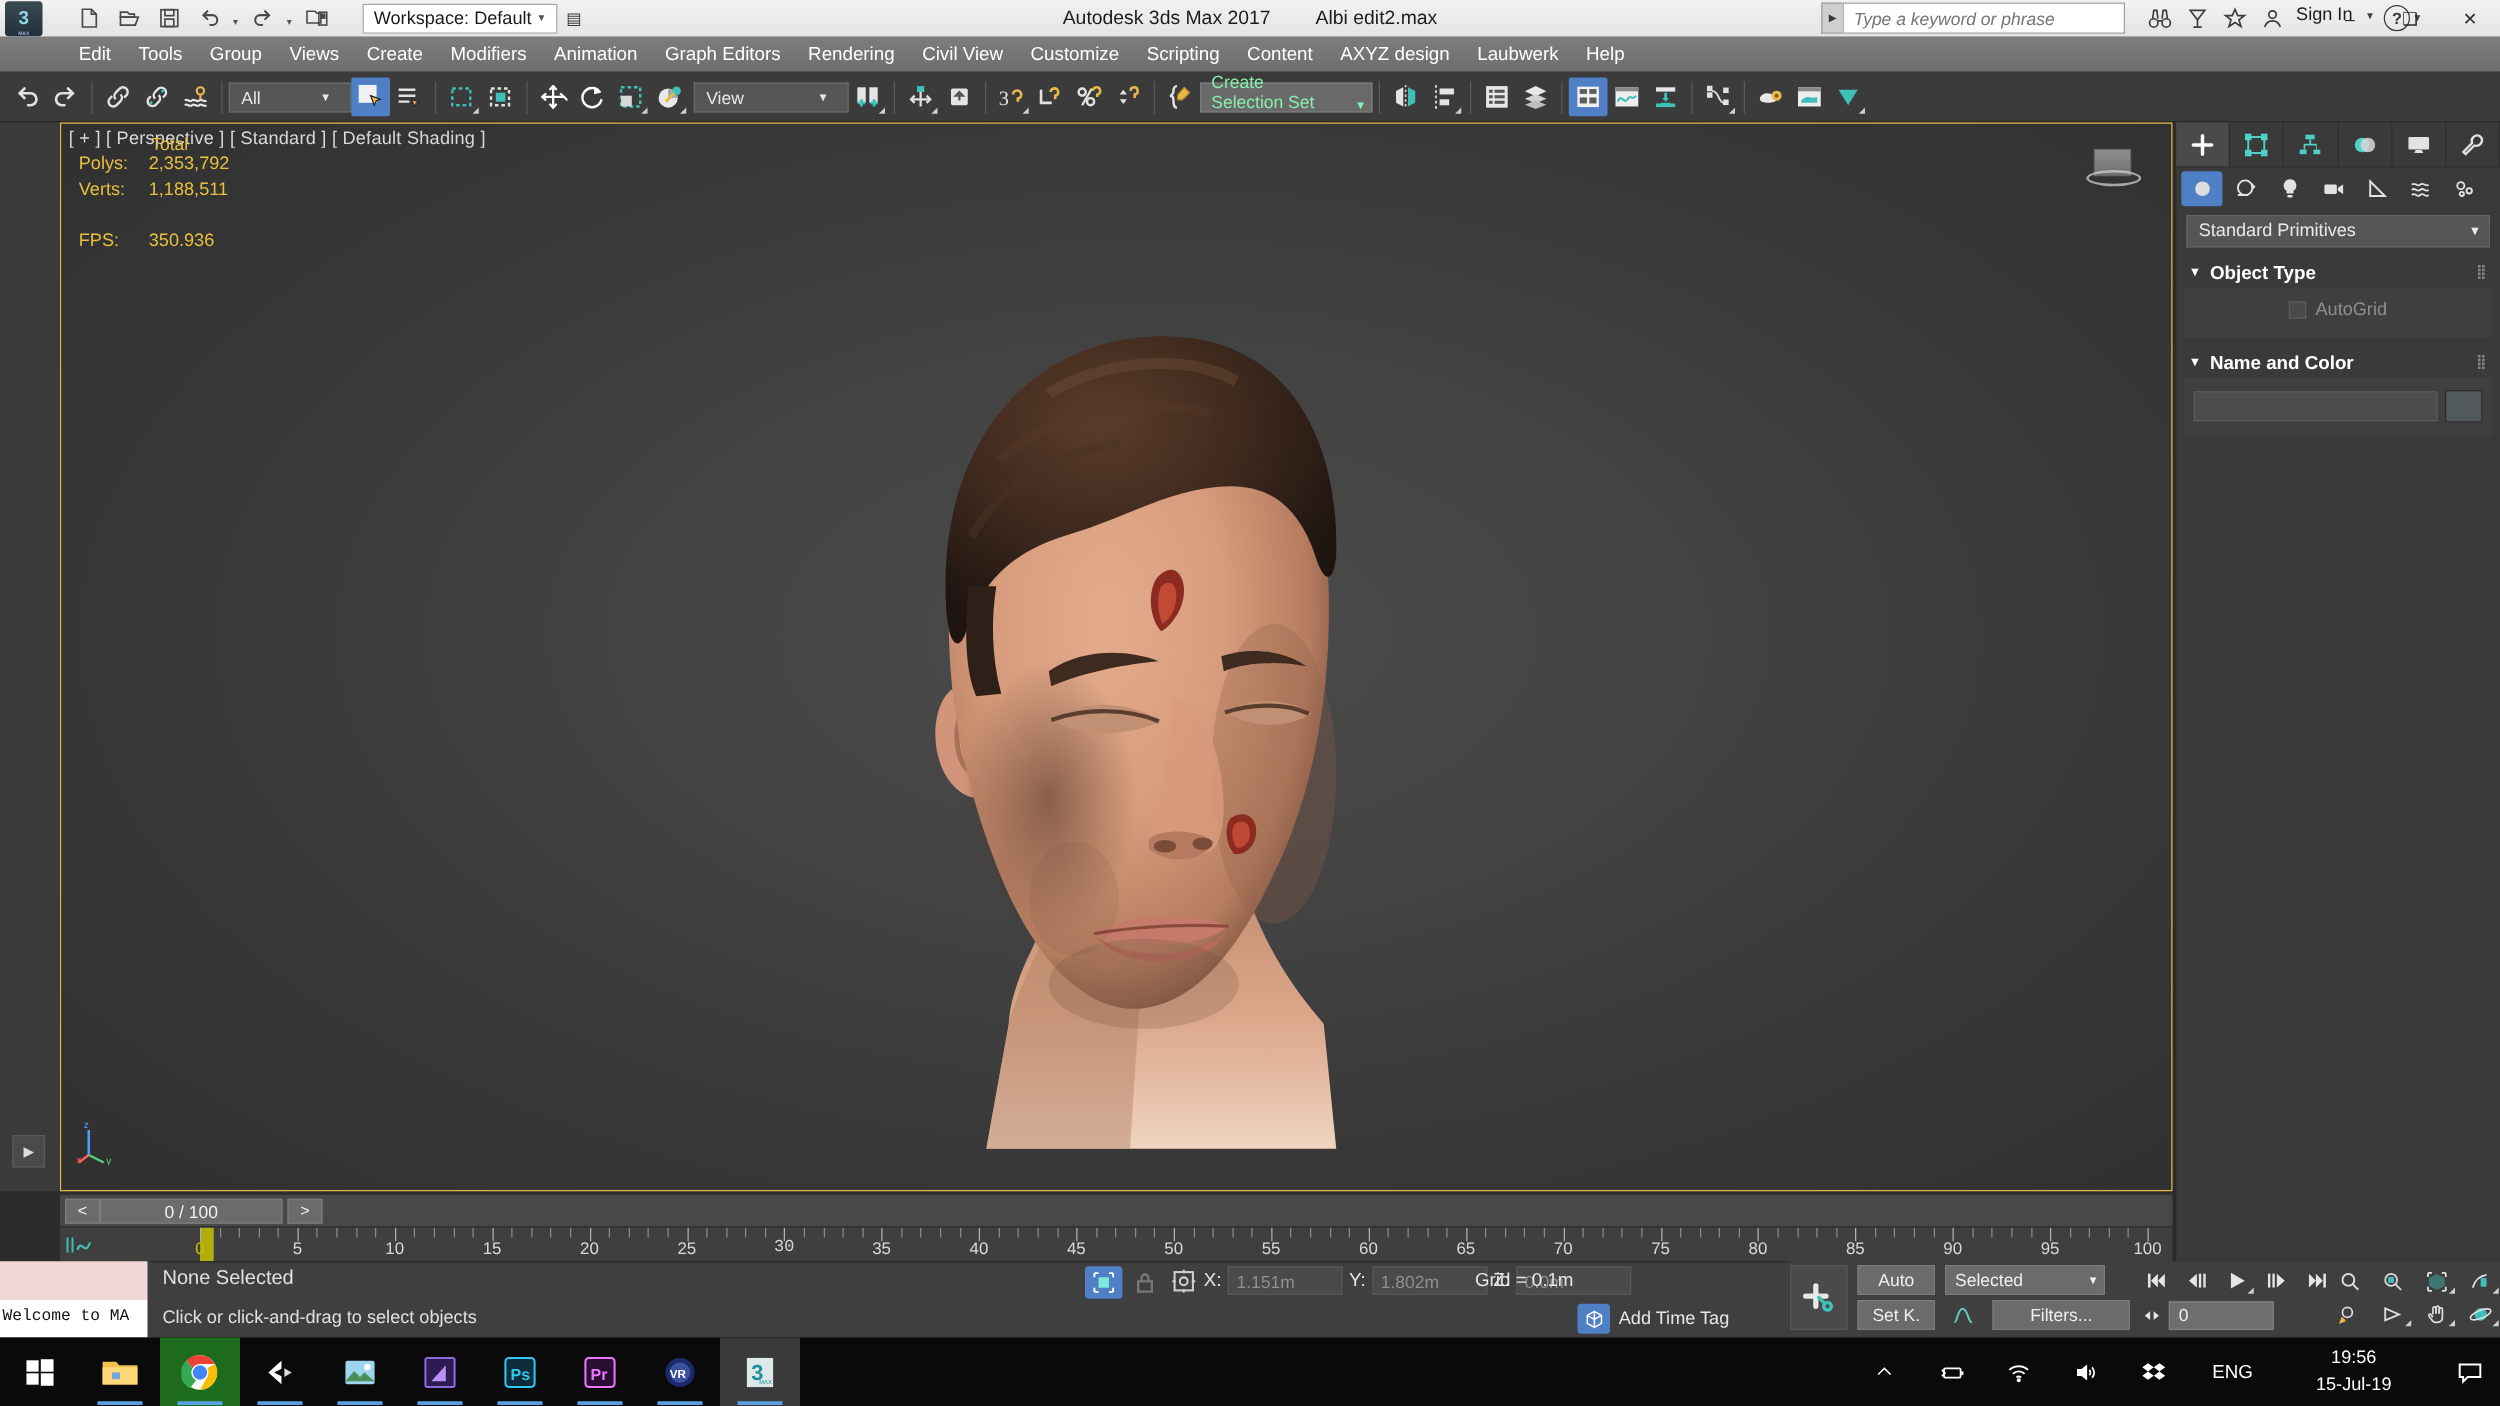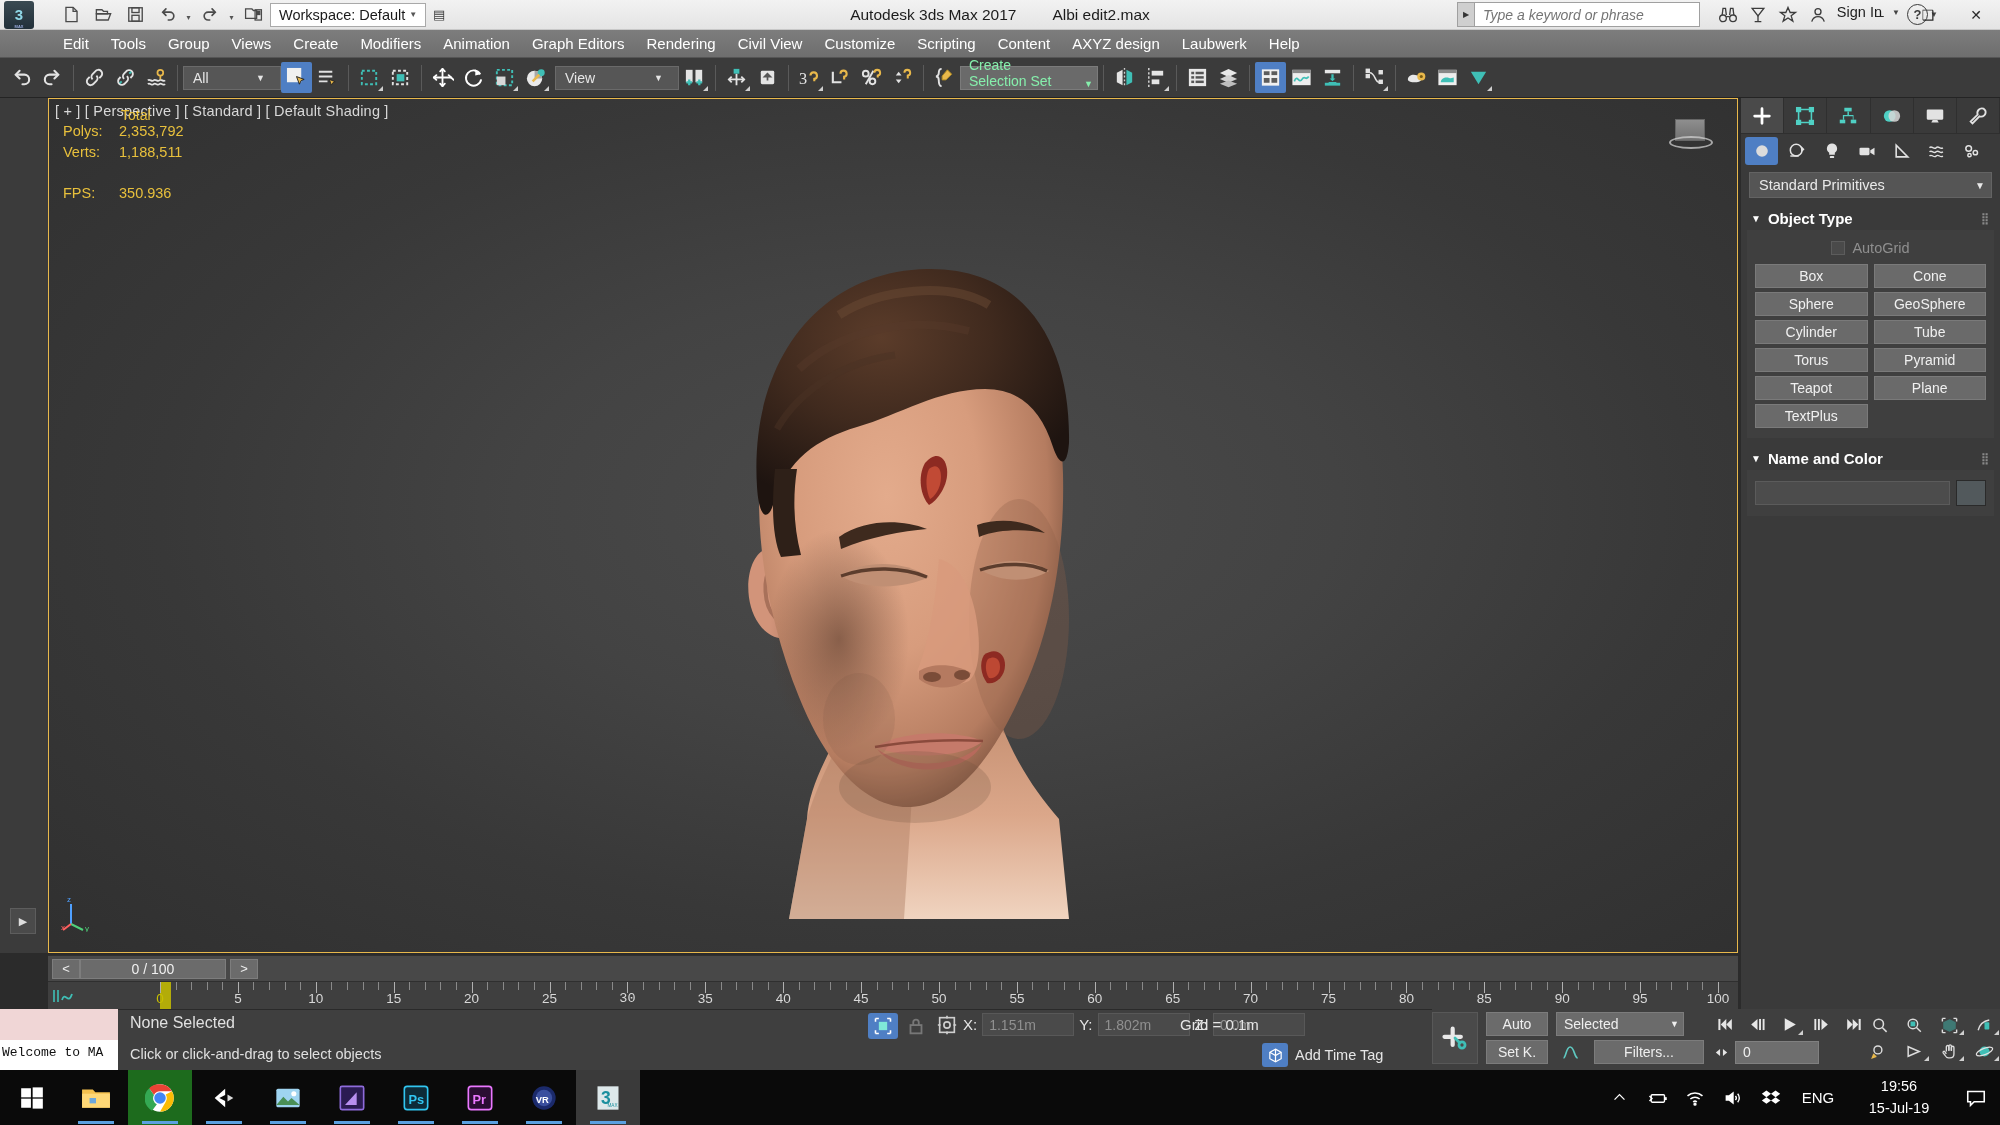--- a/index.html
+++ b/index.html
@@ -16,21 +16,21 @@
     color:#8fd8e8; font-size:15px; font-weight:bold; display:flex;
     align-items:center; justify-content:center; position:relative;}
   .maxlogo:after{content:"MAX";position:absolute;bottom:0px;font-size:4px;color:#9ad;left:0;width:100%;text-align:center;}
   .qat{ display:flex; align-items:center; margin-left:22px; gap:2px; }
   .qbtn{ width:30px;height:26px; display:flex;align-items:center;justify-content:center;
     color:#4a4a4a; cursor:pointer; border-radius:2px;}
   .qbtn svg{ width:19px;height:19px; }
   .tiny-arrow{ width:9px;height:26px;display:flex;align-items:flex-end;justify-content:center;
     color:#555;font-size:8px;padding-bottom:6px;cursor:pointer;}
   .wsbox{ height:24px; min-width:150px; background:#fff; border:1px solid #a9a9a9;
-    display:flex; align-items:center; padding:0 4px 0 8px; font-size:14.5px; color:#1a1a1a; margin-left:0;}
+    display:flex; align-items:center; padding:0 4px 0 8px; font-size:14.5px; color:#1a1a1a; margin-left:20px;}
   .wsbox .arr{ margin-left:auto; font-size:8px; color:#555; padding:0 4px;}
   .wsmore{ width:22px;height:24px;display:flex;align-items:center;justify-content:center;
     color:#3a3a3a;font-size:13px;cursor:pointer;}
   .apptitle{ position:absolute; left:0; top:0; width:2000px; height:30px;
     display:flex; align-items:center; justify-content:center; gap:36px;
     font-size:15.5px; color:#1c1c1c; pointer-events:none;}
   .search-wrap{ position:absolute; right:300px; top:2px; display:flex; align-items:center;}
   .search-caret{ width:17px;height:25px;background:#cfcfcf;border:1px solid #a0a0a0;border-right:none;
     display:flex;align-items:center;justify-content:center;color:#333;font-size:8px;}
   .search-in{ width:226px;height:25px;background:#fff;border:1px solid #a0a0a0;
@@ -200,21 +200,21 @@
   .nc-color{ width:30px;height:26px; background:#52595c; border:1px solid #2a2a2a;}
 
   
   .taskbar{ position:absolute; left:0; top:1070px; width:2000px; height:55px; background:#0a0a0a;
     display:flex; align-items:center;}
   .tbitem{ width:64px;height:55px; display:flex; align-items:center; justify-content:center;
     position:relative; cursor:pointer;}
   .tbitem.act{ background:#1d6b1d; }
   .tbitem.act2{ background:#3a3a3a; }
   .tbitem .under{ position:absolute; bottom:1px; left:14px; width:36px;height:3px;background:#5aa0e0;}
-  .tray{ position:absolute; right:0; top:0; height:55px; display:flex; align-items:center; gap:0px;}
+  .tray{ position:absolute; right:0; top:0; height:55px; display:flex; align-items:center; gap:16px;}
   .trayic{ width:38px;height:55px;display:flex;align-items:center;justify-content:center;
     color:#fff; cursor:pointer;}
   .traylang{ width:56px;height:55px;display:flex;align-items:center;justify-content:center;
     color:#fff; font-size:15px; cursor:pointer;}
   .trayclock{ width:106px;height:55px;display:flex;flex-direction:column;align-items:center;
     justify-content:center; color:#fff; font-size:14.5px; line-height:1.45; cursor:pointer;}
   .traynotif{ width:48px;height:55px;display:flex;align-items:center;justify-content:center;cursor:pointer;}
 </style>
 </head>
 <body>
@@ -1107,33 +1107,20 @@
       <div class="rollhdr">
         <span class="tri">▼</span>
         <span>Object Type</span>
         <span class="grip">⣿</span>
       </div>
       <div class="rollbody">
         <div class="autogrid">
           <span class="agbox"></span>
           <span>AutoGrid</span>
         </div>
-        <div class="objgrid" id="objgrid">
-            <div class="objbtn">Box</div>
-            <div class="objbtn">Cone</div>
-            <div class="objbtn">Sphere</div>
-            <div class="objbtn">GeoSphere</div>
-            <div class="objbtn">Cylinder</div>
-            <div class="objbtn">Tube</div>
-            <div class="objbtn">Torus</div>
-            <div class="objbtn">Pyramid</div>
-            <div class="objbtn">Teapot</div>
-            <div class="objbtn">Plane</div>
-            <div class="objbtn">TextPlus</div>
-          </div>
       </div>
     </div>
 
     <div class="rollout">
       <div class="rollhdr">
         <span class="tri">▼</span>
         <span>Name and Color</span>
         <span class="grip">⣿</span>
       </div>
       <div class="rollbody">

